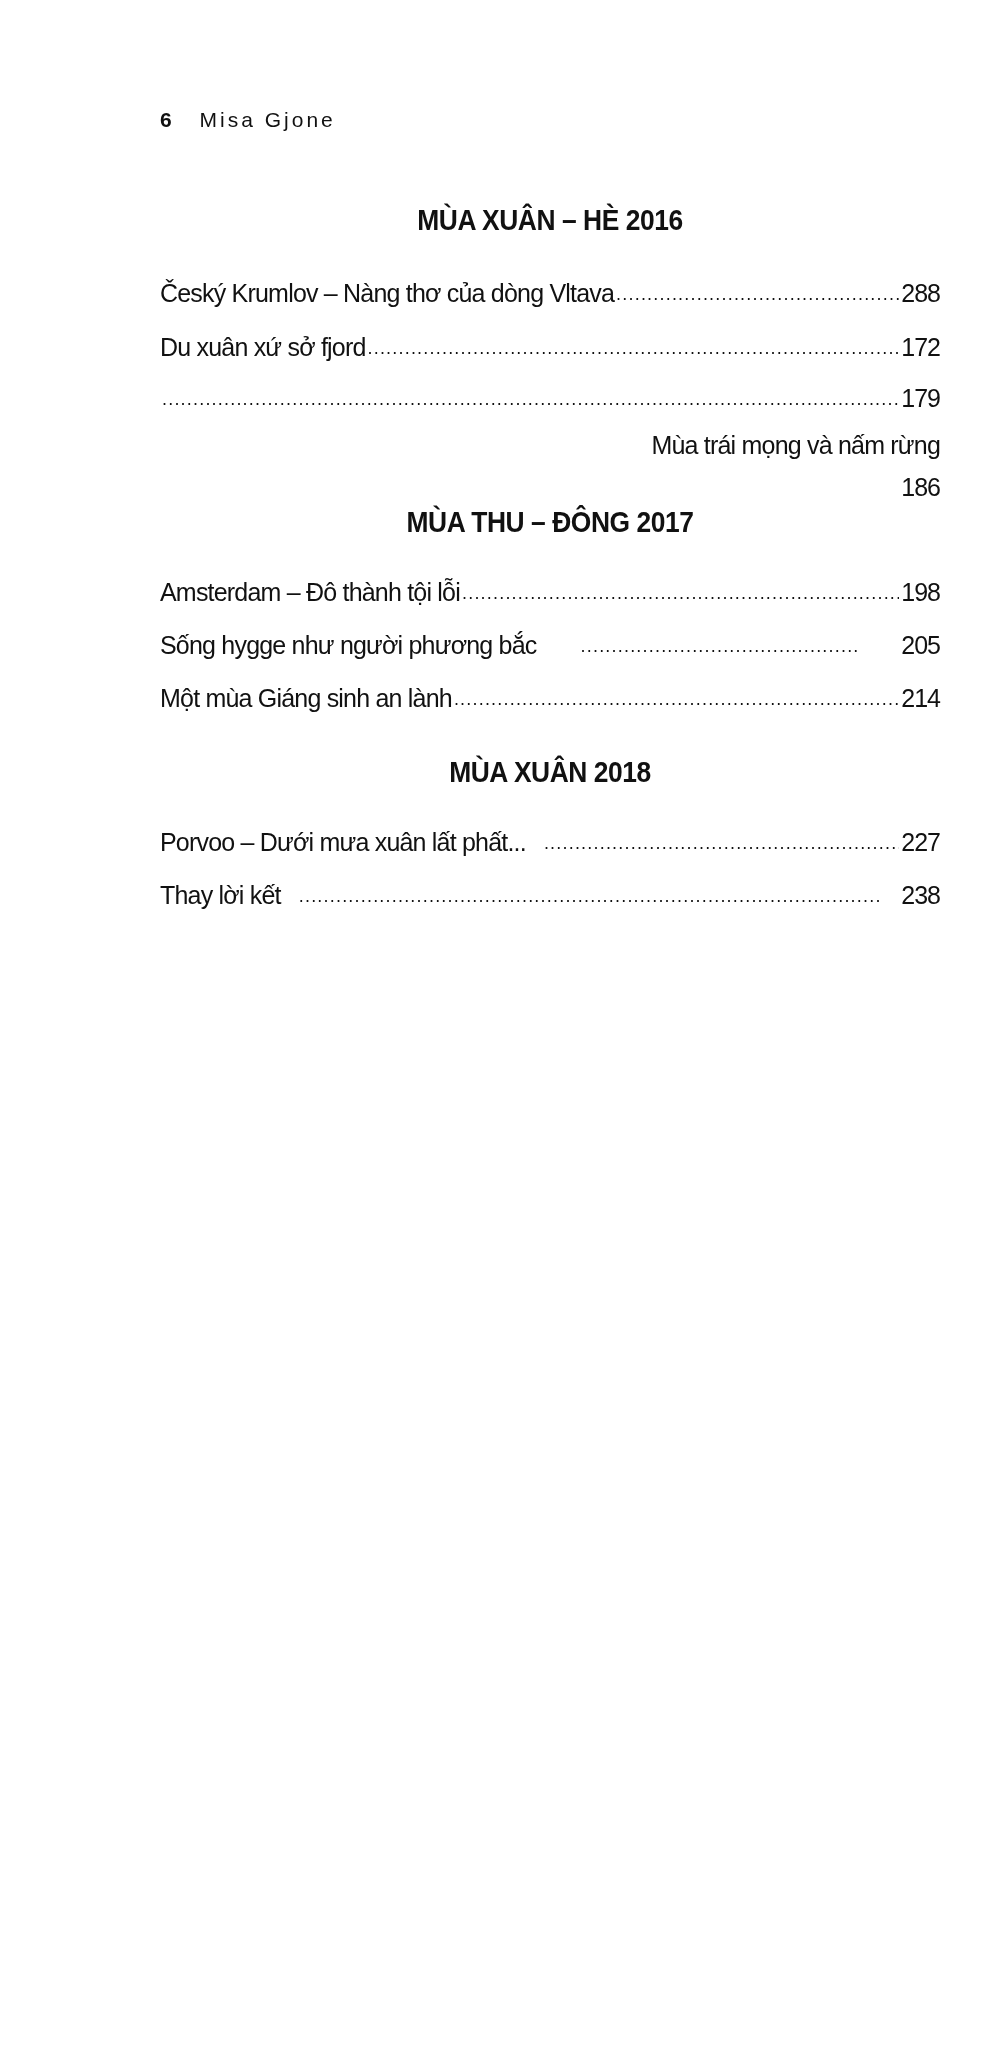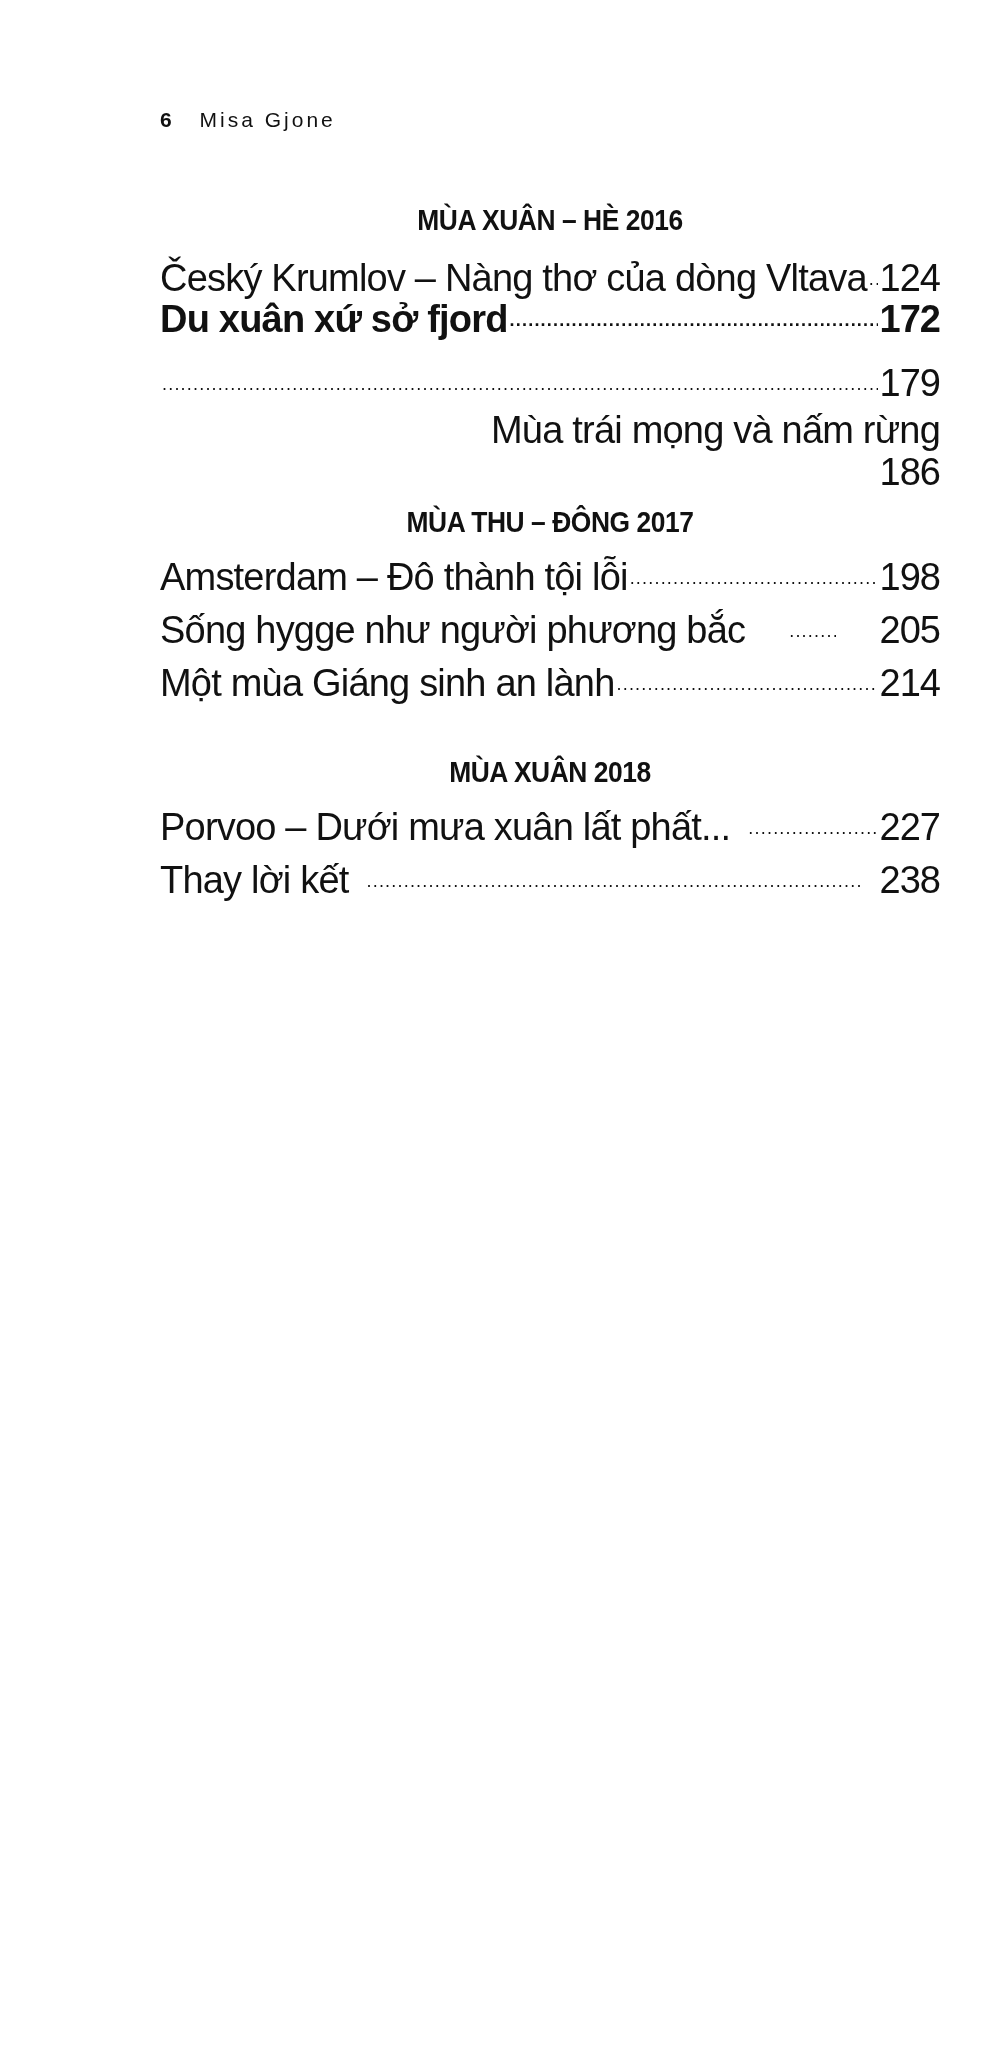--- a/index.html
+++ b/index.html
@@ -2,44 +2,44 @@
 <html><head>
 <meta charset="utf-8">
 <style>
   html, body { margin:0; padding:0; background:#ffffff; }
   body { width:1003px; height:2048px; position:relative; overflow:hidden; color:#111; }
   .running-head { position:absolute; left:160px; top:100px; font-family:"Liberation Sans", sans-serif; font-size:21px; line-height:40px; white-space:nowrap; }
   .running-head .pno { font-weight:bold; margin-right:22px; }
   .running-head .author { letter-spacing:3px; }
   .toc { position:absolute; left:160px; width:780px; top:0; }
   .section-title { position:absolute; left:0; width:780px; text-align:center; font-family:"Liberation Sans", sans-serif; font-weight:bold; font-size:30px; line-height:36px; letter-spacing:-0.5px; transform:scaleX(0.88); transform-origin:center; }
-  .entry { position:absolute; left:0; width:780px; height:40px; display:flex; align-items:flex-end; font-family:"Liberation Sans Narrow","Liberation Sans", sans-serif; font-size:38px; line-height:36px; }
+  .entry { position:absolute; left:0; width:780px; height:40px; display:flex; align-items:flex-end; font-family:"Liberation Sans Narrow","Liberation Sans", sans-serif; font-size:25px; line-height:36px;margin-top:15px; }
   .entry .title { white-space:nowrap; letter-spacing:-0.8px; }
   .entry .leader { flex:1; overflow:hidden; white-space:nowrap; font-size:18px; line-height:22px; margin:0 2px 6px 2px; letter-spacing:1.2px; }
   .entry .leader::after { content:"................................................................................................................................................................................"; }
   .entry .page { white-space:nowrap; letter-spacing:-1px; }
 </style>
 </head>
 <body>
 
 <div class="running-head">
   <span class="pno">6</span>
   <span class="author">Misa Gjone</span>
 </div>
 
 <div class="toc">
 
   <div class="section-title" style="top:202px;">MÙA XUÂN – HÈ 2016</div>
 
   <div class="entry" style="top:256px;">
     <span class="title">Český Krumlov – Nàng thơ của dòng Vltava</span>
     <span class="leader"></span>
-    <span class="page">124</span>
+    <span class="page">288</span>
   </div>
-  <div class="entry" style="top:297px;font-weight:bold;">
+  <div class="entry" style="top:310px;">
     <span class="title">Du xuân xứ sở fjord</span>
     <span class="leader"></span>
     <span class="page">172</span>
   </div>
   <div class="entry" style="top:361px;">
     <span class="leader"></span>
     <span class="page">179</span>
   </div>
   <div class="entry" style="top:412px;flex-direction:column;">
     <span class="title">Mùa trái mọng và nấm rừng</span>

